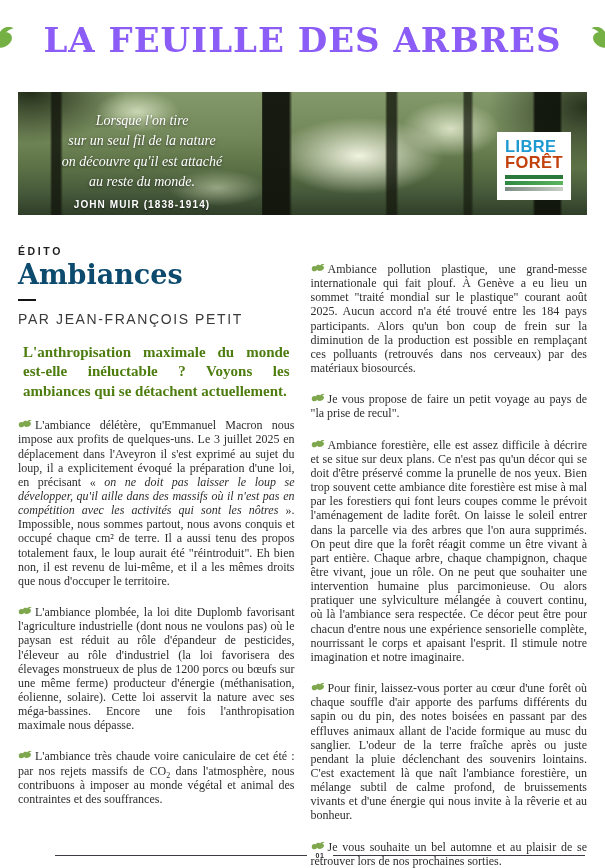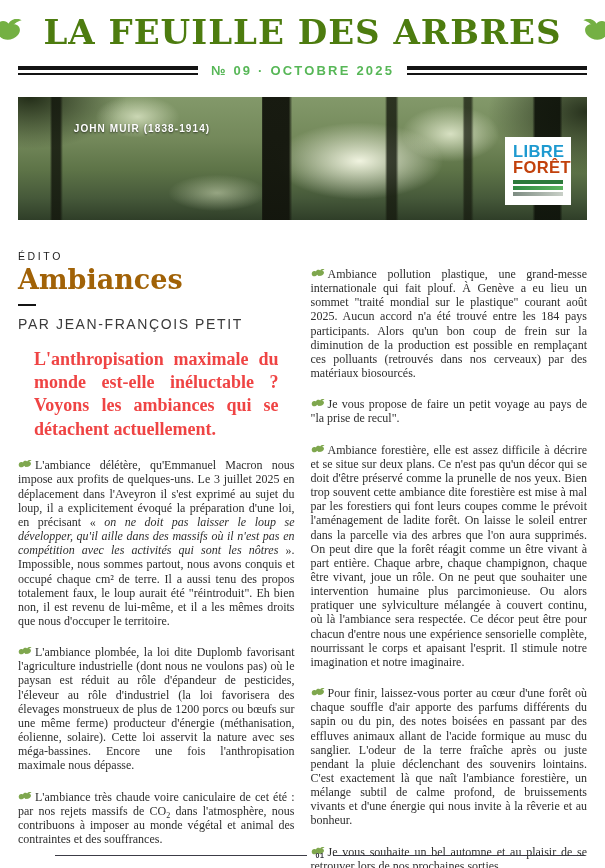--- a/index.html
+++ b/index.html
@@ -6,21 +6,21 @@
   body{
     width:605px;height:868px;overflow:hidden;background:#ffffff;
     font-family:"Liberation Serif",serif;color:#2b2b2b;position:relative;
   }
   .page{box-sizing:border-box;width:605px;height:868px;padding:0 18px;position:relative;}
 
   
   .title-row{display:flex;align-items:center;justify-content:center;gap:12px;padding-top:7px;}
   .mast-title{
     font-family:"DejaVu Serif",serif;font-weight:bold;font-size:34px;line-height:1;
-    letter-spacing:1px;color:#4d7c0f;margin:8px;white-space:nowrap;
+    letter-spacing:1px;color:#8b5cf6;margin:16px;white-space:nowrap;
   }
   .orn{width:42px;height:27px;fill:#74b043;flex:0 0 auto;}
   .orn.right{transform:scaleX(-1);}
   .issue-row{display:flex;align-items:center;margin-top:6px;}
   .rule-seg{flex:1;height:3px;border-top:4px solid #141414;border-bottom:2px solid #141414;}
   .issue-text{
     font-family:"Liberation Sans",sans-serif;font-weight:bold;font-size:13px;
     letter-spacing:2.2px;color:#57b757;padding:0 13px;white-space:nowrap;
   }
 
@@ -44,45 +44,45 @@
   .quote{position:absolute;left:10px;top:19px;width:228px;text-align:center;color:#ffffff;}
   .quote-line{
     font-style:italic;font-size:14px;line-height:1.45;
     text-shadow:0 1px 3px rgba(0,0,0,.6);
   }
   .attribution{
     margin-top:7px;font-family:"Liberation Sans",sans-serif;font-weight:bold;
     font-size:10px;letter-spacing:1.1px;text-shadow:0 1px 2px rgba(0,0,0,.6);
   }
   .logo{
-    position:absolute;top:40px;right:16px;width:66px;height:68px;background:#ffffff;
+    position:absolute;top:40px;right:16px;width:74px;height:68px;background:#ffffff;
     box-sizing:border-box;padding:7px 8px 6px;display:flex;flex-direction:column;
   }
   .logo-line{font-family:"Liberation Sans",sans-serif;font-weight:bold;font-size:16.5px;
     line-height:.95;letter-spacing:.4px;}
   .logo-line.l1{color:#1e9ad0;}
   .logo-line.l2{color:#c2410c;}
   .logo-stripes{margin-top:5px;display:flex;flex-direction:column;gap:2px;}
   .stripe{height:4px;}
   .stripe.s1{background:#2c7a3b;}
   .stripe.s2{background:linear-gradient(90deg,#2f8a42,#5cb45f);}
   .stripe.s3{background:linear-gradient(90deg,#7d8c82,#c9d0c8);}
 
   
   .columns{display:flex;gap:16px;margin-top:30px;}
   .col{flex:1;min-width:0;}
-  .kicker{font-family:"Liberation Sans",sans-serif;font-weight:normal;font-size:10.5px;
+  .kicker{font-family:"Liberation Sans",sans-serif;font-weight:bold;font-size:10.5px;
     letter-spacing:2.6px;color:#1d1d1d;}
   .article-title{font-family:"DejaVu Serif",serif;font-weight:bold;font-size:27px;
-    color:#a16207;margin:3px 0 0;line-height:1.1;}
+    color:#0c4a6e;margin:3px 0 0;line-height:1.1;}
   .title-dash{width:18px;height:2px;background:#141414;margin:9px 0 10px;}
   .byline{font-family:"Liberation Sans",sans-serif;font-size:14px;letter-spacing:1.6px;
     color:#3a3a3a;}
-  .lead{font-weight:bold;font-size:18px;line-height:1.3;margin:16px 16px 0;
-    color:#ef4444;text-align:justify;}
+  .lead{font-weight:bold;font-size:15px;line-height:1.3;margin:16px 5px 0;
+    color:#4d7c0f;text-align:justify;}
   .para{font-size:12px;line-height:1.18;margin:17px 0 0;color:#2d2d2d;
     text-align:justify;hyphens:auto;-webkit-hyphens:auto;}
   .para em{font-style:italic;}
   .para sub{font-size:8px;line-height:0;}
   .bullet{width:14px;height:9px;fill:#7fa74e;display:inline-block;margin-right:3px;}
 
   
   .footer{position:absolute;left:55px;right:20px;bottom:9px;display:flex;align-items:center;gap:9px;}
   .fline{flex:1;height:1px;background:#3c3c46;}
   .page-number{font-family:"Liberation Sans",sans-serif;font-weight:bold;font-size:7px;
@@ -105,30 +105,31 @@
   <header>
     <div class="title-row">
       <svg class="orn left">
           <use href="#leaf-symbol"></use>
         </svg>
       <h1 class="mast-title">LA FEUILLE DES ARBRES</h1>
       <svg class="orn right">
           <use href="#leaf-symbol"></use>
         </svg>
     </div>
-    <div class="issue-row">
-      <div class="rule-seg"></div>
-      <div class="issue-text">№ 09 · OCTOBRE 2025</div>
-      <div class="rule-seg"></div>
-    </div>
   </header>
 
   <section class="banner">
     <div class="photo"></div>
     <div class="quote">
+      <div>
+          <div class="quote-line">Lorsque l'on tire</div>
+          <div class="quote-line">sur un seul fil de la nature</div>
+          <div class="quote-line">on découvre qu'il est attaché</div>
+          <div class="quote-line">au reste du monde.</div>
+        </div>
       <div class="attribution">JOHN MUIR (1838-1914)</div>
     </div>
     <div class="logo">
       <div class="logo-line l1">LIBRE</div>
       <div class="logo-line l2">FORÊT</div>
       <div class="logo-stripes">
         <div class="stripe s1"></div>
         <div class="stripe s2"></div>
         <div class="stripe s3"></div>
       </div>

